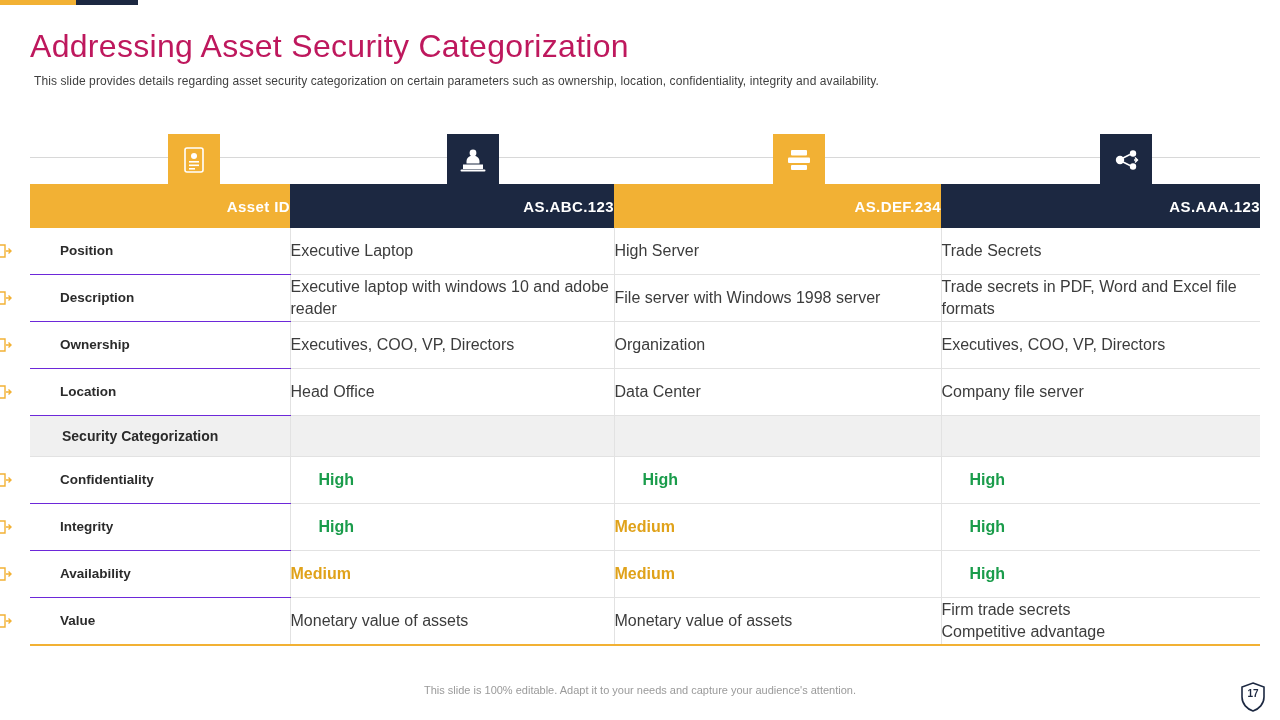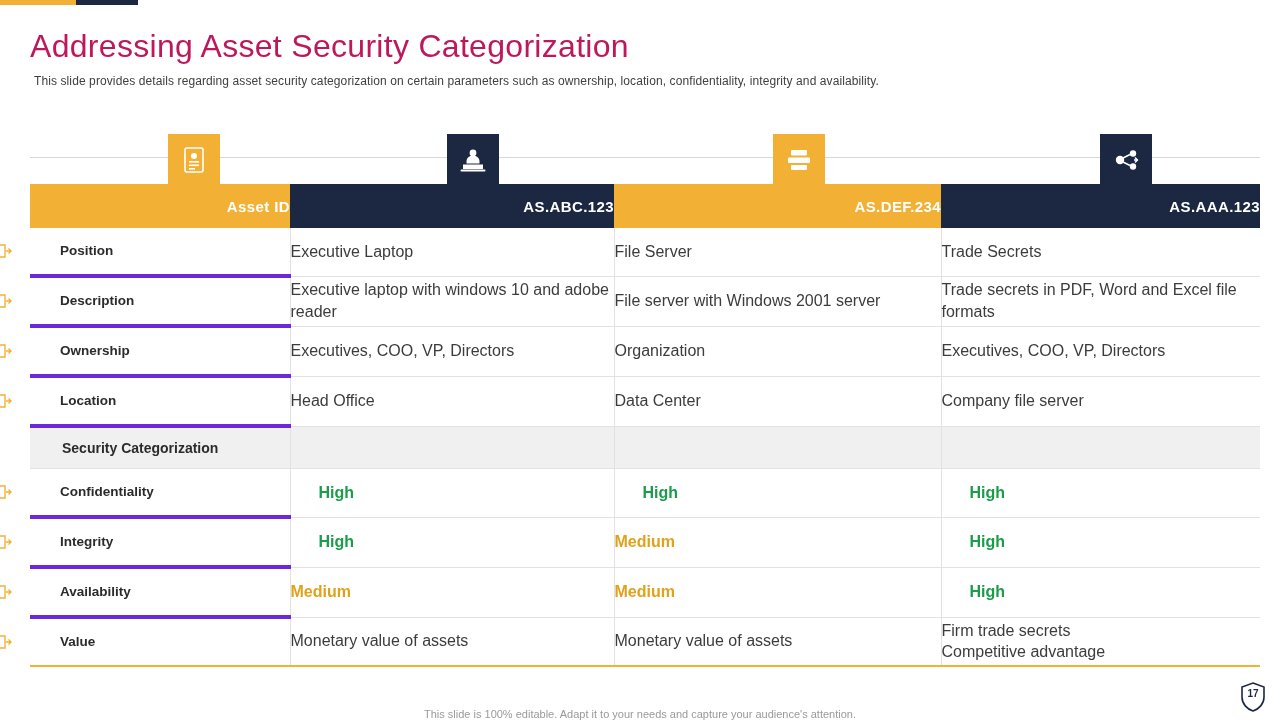--- a/index.html
+++ b/index.html
@@ -127,21 +127,21 @@
     color: #3c3c3c;
     border-bottom: 1px solid #e2e2e2;
     padding: 6px 10px 6px 10px;
     line-height: 1.35;
   }
   tbody td.label {
     font-size: 13.5px;
     font-weight: bold;
     color: #2b2b2b;
     padding-left: 30px;
-    border-bottom: 4px solid #6d28d9;
+    border-bottom: 1px solid #6d28d9;
     position: relative;
   }
   
   tbody td.col1 { border-left: 1px solid #e2e2e2; border-right: 1px solid #e2e2e2; }
   tbody td.col2 { border-right: 1px solid #e2e2e2; }
   tbody td.col3 { }
 
   tr.section td {
     background: #f0f0f0;
     height: 40px;
@@ -167,21 +167,21 @@
     top: 50%;
     transform: translateY(-50%);
     width: 16px;
     height: 14px;
     color: #f2b134;
   }
   .row-marker svg { display: block; }
 
   .footer-note {
     position: absolute;
-    bottom: 0;
+    bottom: 24px;
     left: 0;
     width: 100%;
     text-align: center;
     font-size: 11px;
     color: #9a9a9a;
   }
   .page-badge {
     position: absolute;
     right: 14px;
     bottom: 8px;
@@ -272,36 +272,36 @@
         <td class="label">
           <span class="row-marker">
             <svg width="16" height="14" viewBox="0 0 16 14">
                 <path d="M1 1h7v12H1z" fill="none" stroke="#f2b134" stroke-width="1.4"></path>
                 <path d="M9 7h5M11.5 4.5L14 7l-2.5 2.5" stroke="#f2b134" stroke-width="1.4" fill="none"></path>
               </svg>
           </span>
           <span>Position</span>
         </td>
         <td class="col1">Executive Laptop</td>
-        <td class="col2">File Server</td>
+        <td class="col2">High Server</td>
         <td class="col3">Trade Secrets</td>
       </tr>
 
       <tr>
         <td class="label">
           <span class="row-marker">
             <svg width="16" height="14" viewBox="0 0 16 14">
                 <path d="M1 1h7v12H1z" fill="none" stroke="#f2b134" stroke-width="1.4"></path>
                 <path d="M9 7h5M11.5 4.5L14 7l-2.5 2.5" stroke="#f2b134" stroke-width="1.4" fill="none"></path>
               </svg>
           </span>
           <span>Description</span>
         </td>
         <td class="col1">Executive laptop with windows 10 and adobe reader</td>
-        <td class="col2">File server with Windows 2001 server</td>
+        <td class="col2">File server with Windows 1998 server</td>
         <td class="col3">Trade secrets in PDF, Word and Excel file formats</td>
       </tr>
 
       <tr>
         <td class="label">
           <span class="row-marker">
             <svg width="16" height="14" viewBox="0 0 16 14">
                 <path d="M1 1h7v12H1z" fill="none" stroke="#f2b134" stroke-width="1.4"></path>
                 <path d="M9 7h5M11.5 4.5L14 7l-2.5 2.5" stroke="#f2b134" stroke-width="1.4" fill="none"></path>
               </svg>

